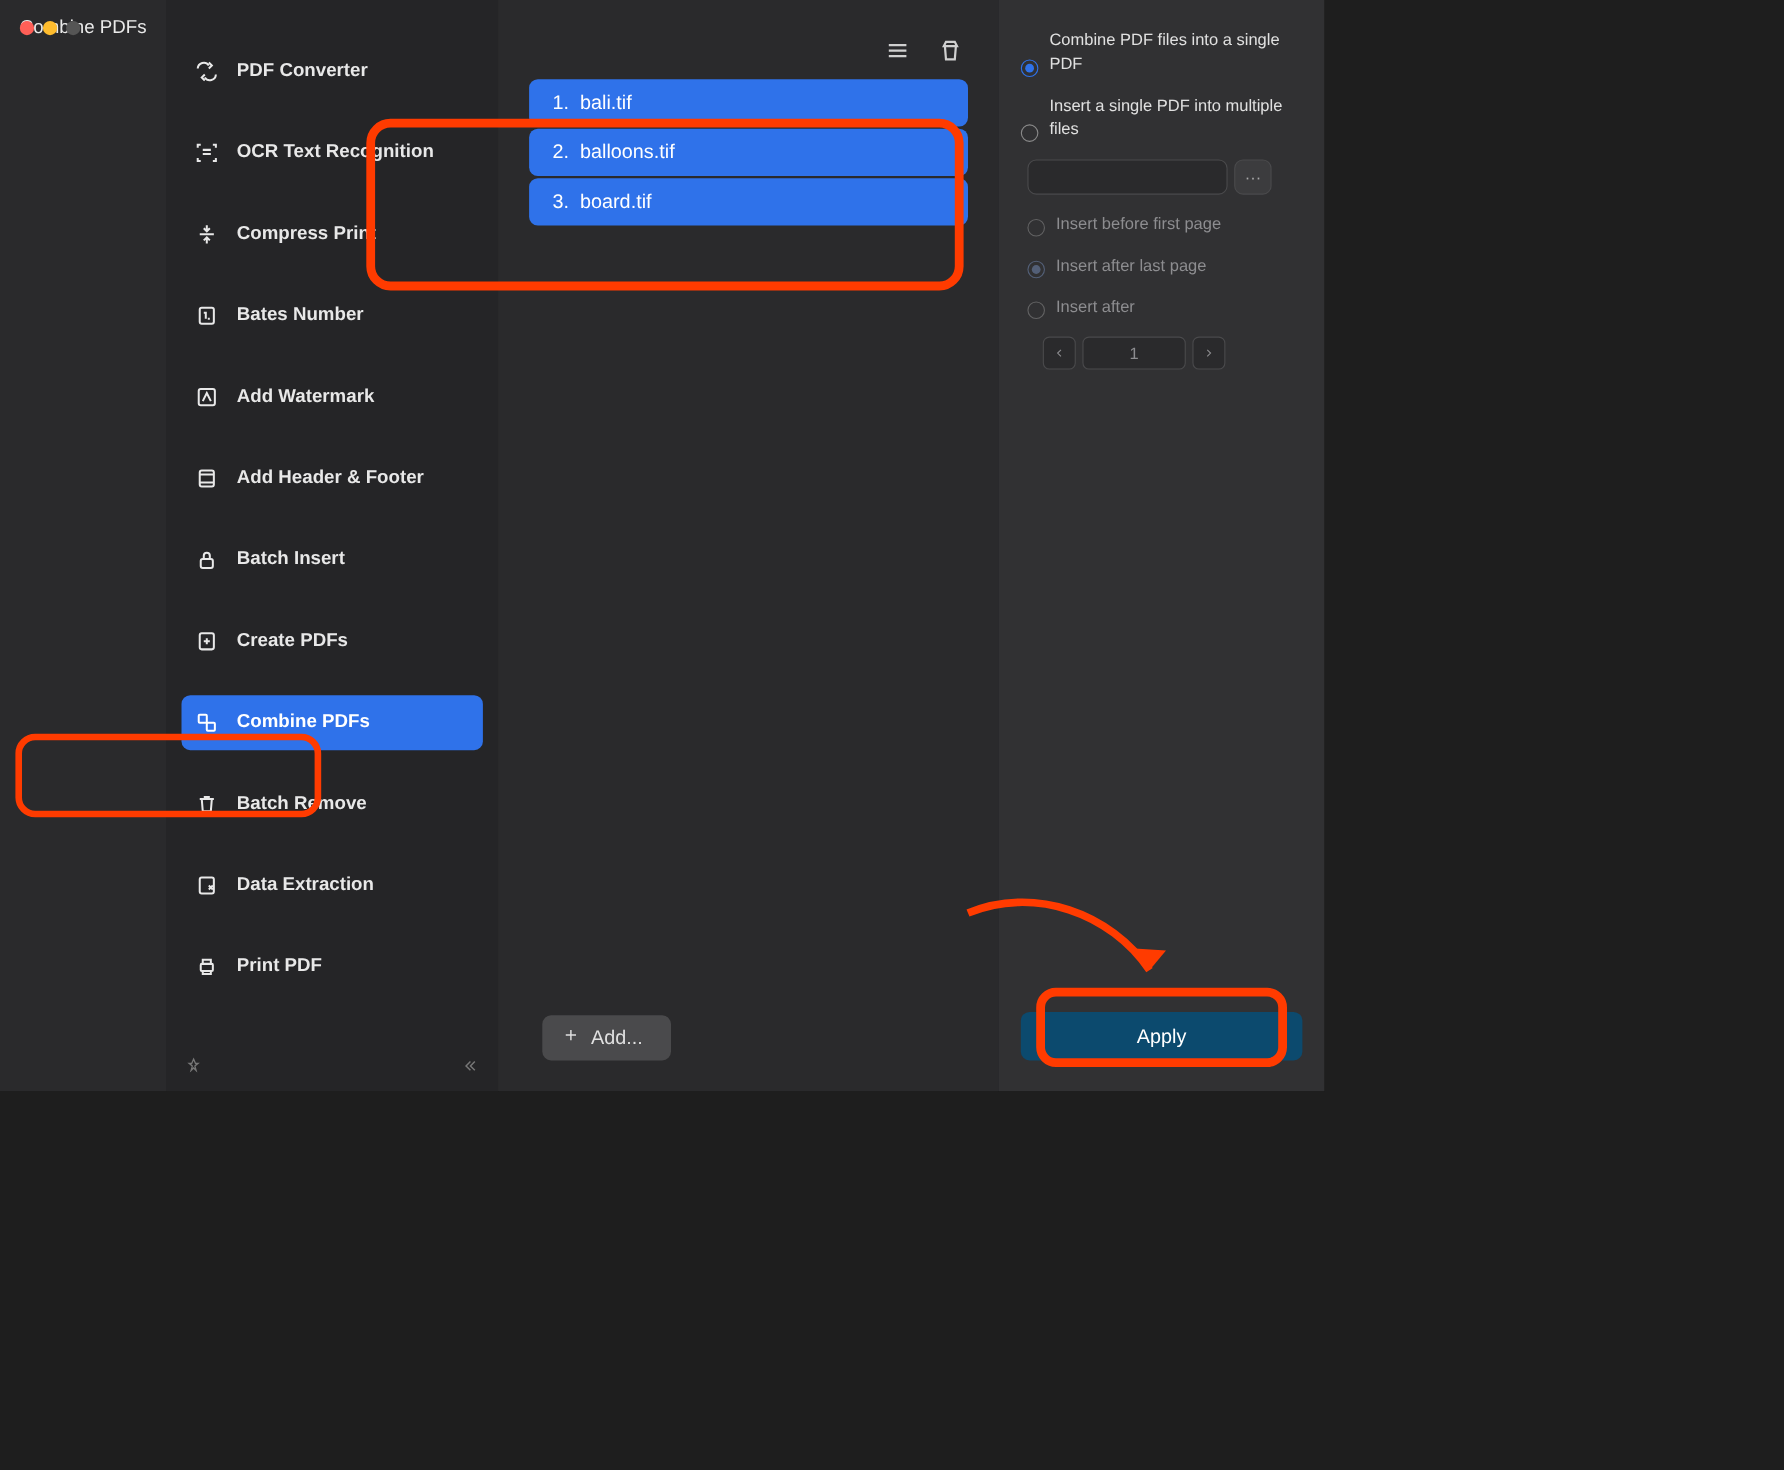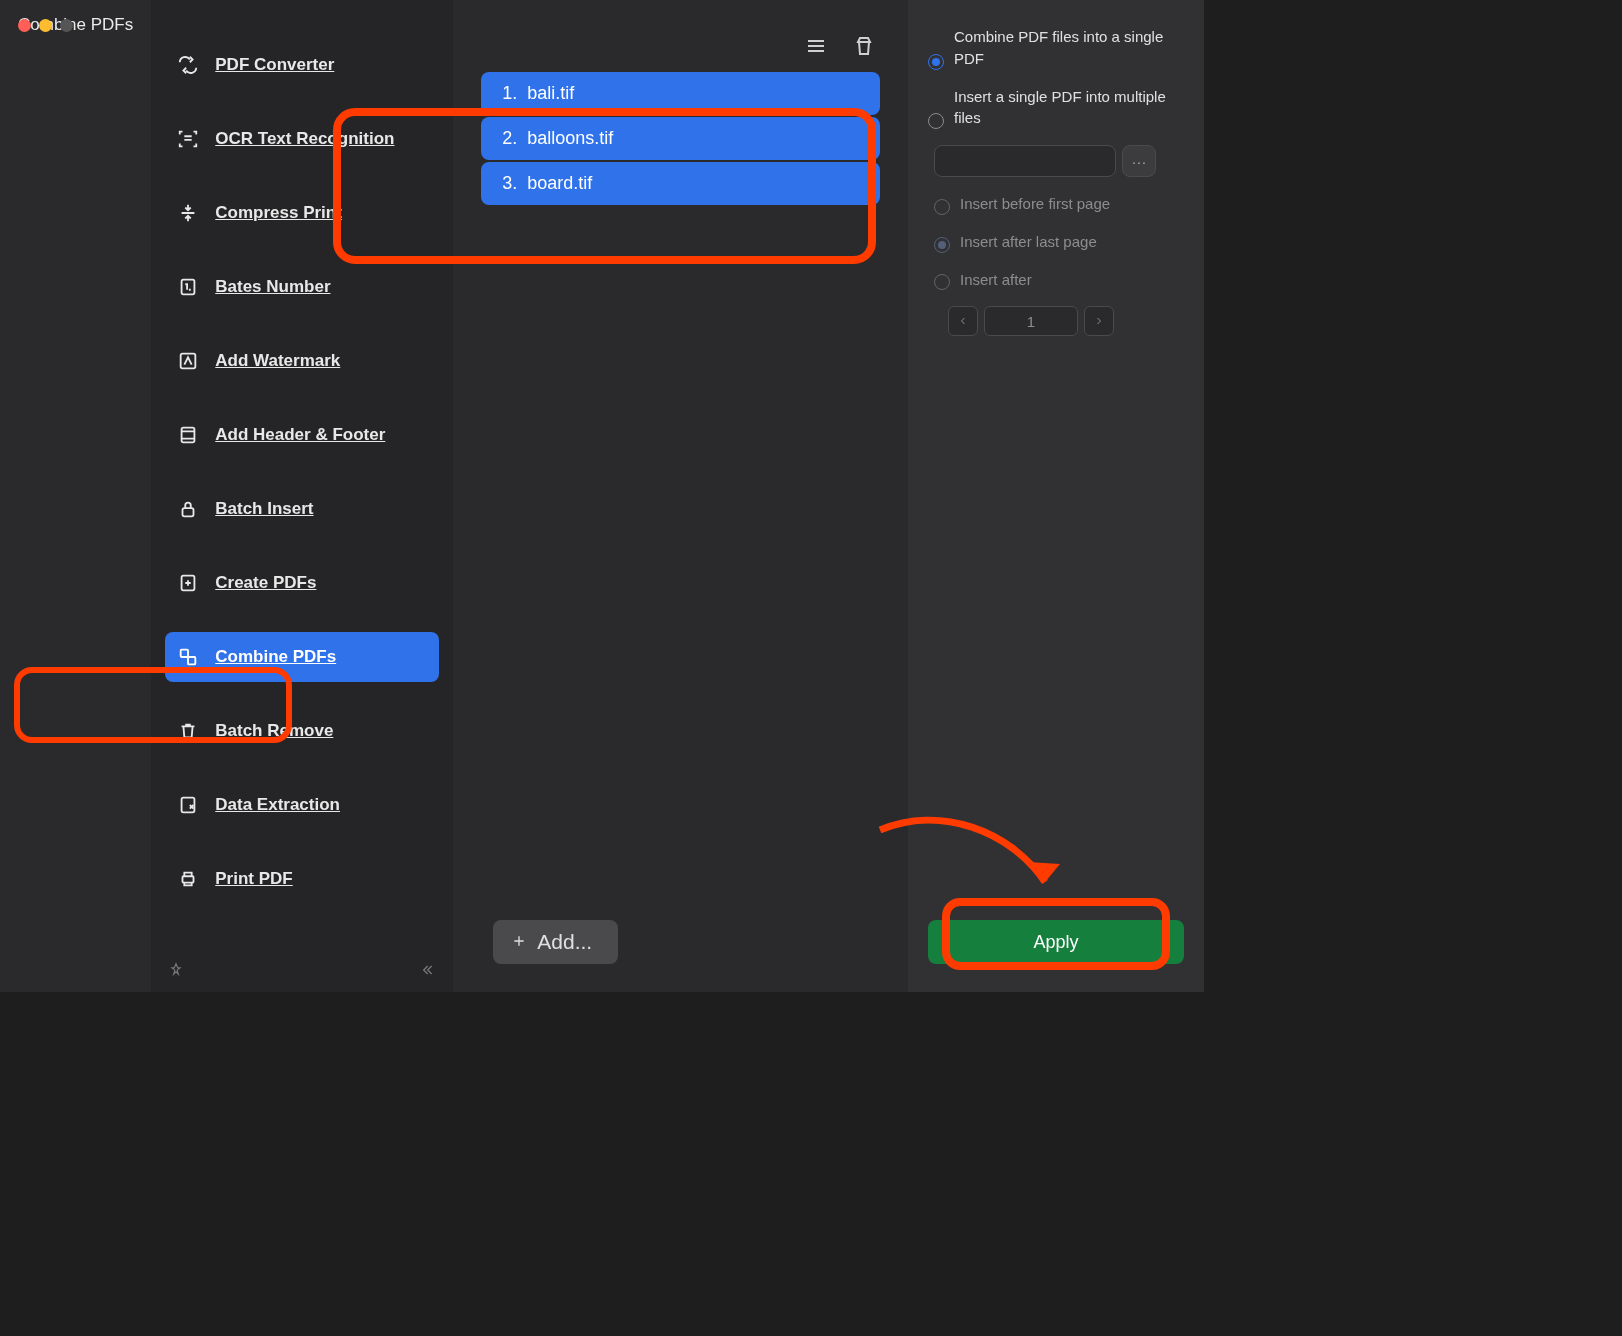--- a/index.html
+++ b/index.html
@@ -47,30 +47,29 @@
 .sidebar {
   width: 302px;
   background: #252527;
   padding: 40px 14px 8px 14px;
   display: flex;
   flex-direction: column;
   position: relative;
 }
 .sidebar-item {
   display: flex;
-  align-items: center;
+  align-items: flex-start;
   gap: 16px;
   padding: 14px 12px;
   border-radius: 8px;
   cursor: pointer;
   color: #e8e8e8;
   font-size: 17px;
   font-weight: 600;
   margin-bottom: 24px;
-  text-decoration: underline;
 }
 .sidebar-item.active { background: #2f72ea; color: #fff; }
 .sb-icon {
   width: 22px; height: 22px; display: inline-flex; align-items: center; justify-content: center;
   flex-shrink: 0;
 }
 .sb-icon svg { width: 22px; height: 22px; }
 .sidebar-footer {
   margin-top: auto;
   display: flex;
@@ -111,21 +110,21 @@
 .file-item .num { width: 20px; text-align: right; }
 .add-btn {
   position: absolute;
   bottom: 28px;
   left: 40px;
   background: #4a4a4c;
   color: #e0e0e0;
   border: none;
   border-radius: 8px;
   padding: 10px 26px 10px 18px;
-  font-size: 21px;
+  font-size: 18px;
   cursor: pointer;
   display: flex;
   align-items: flex-start;
   gap: 10px;
 }
 .right-panel {
   width: 296px;
   background: #313133;
   padding: 26px 20px;
   font-size: 15px;
@@ -168,21 +167,21 @@
 .step-input {
   width: 94px; height: 30px; border-radius: 6px; border: 1px solid #4a4a4c; background: #2a2a2c;
   text-align: center; color: #8d8d90; font-size: 15px;
 }
 .apply-btn {
   position: absolute;
   bottom: 28px;
   left: 20px;
   right: 20px;
   height: 44px;
-  background: #15803d;
+  background: #0c4a6e;
   color: #fff;
   border: none;
   border-radius: 8px;
   font-size: 18px;
   cursor: pointer;
   text-align: center;
 }
 
 .anno {
   position: absolute;

